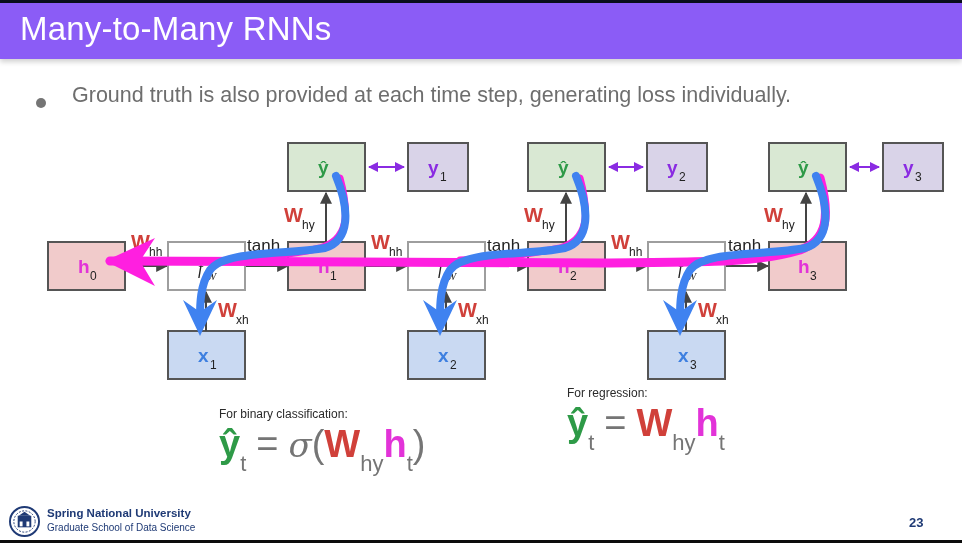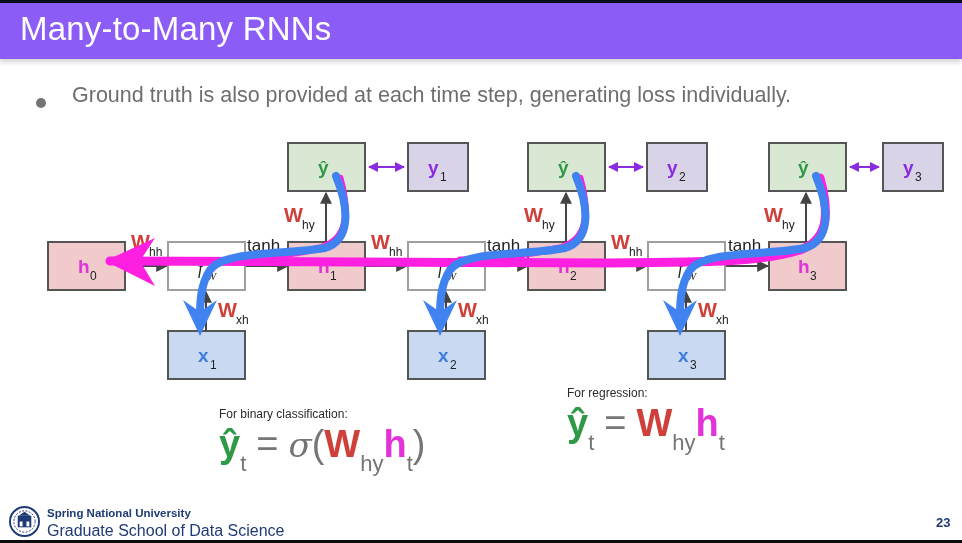--- a/index.html
+++ b/index.html
@@ -38,23 +38,23 @@
   .f-yhat { color: #2e9a47; font-weight: bold; }
   .f-w { color: #d0403a; font-weight: bold; }
   .f-h { color: #e233d8; font-weight: bold; }
   .f-sub { font-size: 22px; color: #757575; position: relative; top: 14px; }
   .f-op { margin: 0 10px; }
   .f-sigma { font-style: italic; font-family: "DejaVu Serif", serif; font-size: 34px; }
 
   .footer-line { position: absolute; left: 0; top: 540px; width: 962px; height: 3px; background: #0c0c0c; }
   .logo { position: absolute; left: 9px; top: 506px; width: 31px; height: 31px; }
   .uni-name { position: absolute; left: 47px; top: 507px; font-size: 11.5px; font-weight: bold; color: #1f3a75; }
-  .school-name { position: absolute; left: 47px; top: 522px; font-size: 16px; color: #1f3a75; }
+  .school-name { position: absolute; left: 47px; top: 522px; font-size: 10px; color: #1f3a75; }
   .semester { position: absolute; left: 860px; top: 515px; font-size: 13px; color: #1f3a75; margin-top: 48px; }
-  .page-num { position: absolute; left: 936px; top: 515px; font-size: 13px; font-weight: bold; color: #1f3a75; }
+  .page-num { position: absolute; left: 909px; top: 515px; font-size: 13px; font-weight: bold; color: #1f3a75; }
 </style>
 </head>
 <body>
 
 <div class="topbar"></div>
 <div class="header">
   <div class="title">Many-to-Many RNNs</div>
 </div>
 
 <div class="bullet-row">

